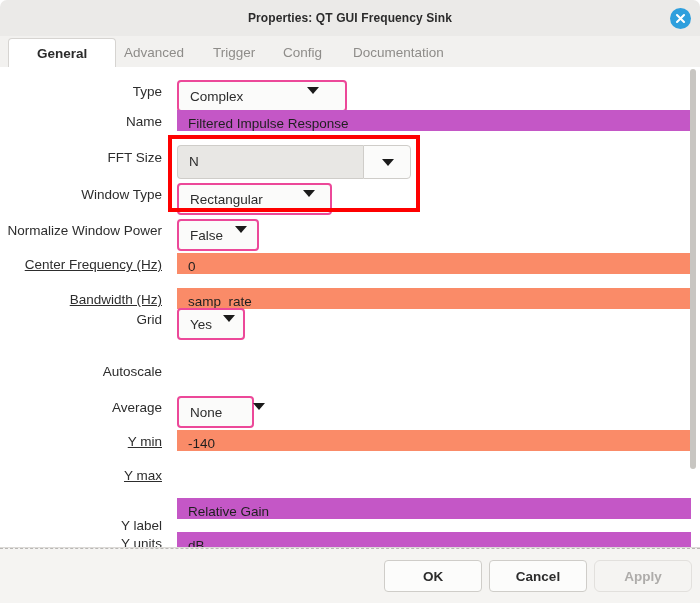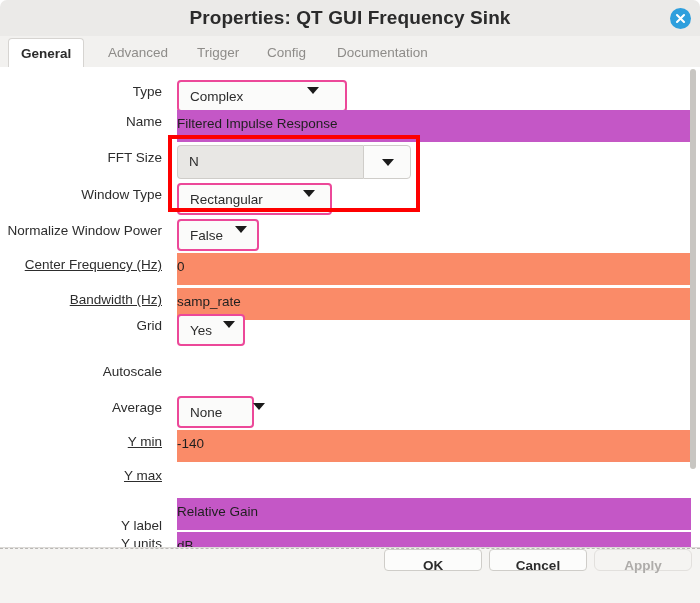--- a/index.html
+++ b/index.html
@@ -14,37 +14,37 @@
   
   .titlebar{
     position:absolute;left:0;top:0;width:700px;height:36px;
     background:#ebeae8;
     border-bottom:1px solid #d6d4d1;
     border-top-left-radius:7px;border-top-right-radius:7px;
   }
   .titlebar-text{
     position:absolute;left:0;top:0;width:700px;height:36px;
     line-height:36px;text-align:center;
-    font-size:19px;font-weight:bold;color:#2b2b2b;
+    font-size:12px;font-weight:bold;color:#2b2b2b;
     letter-spacing:.1px;
   }
   .close-btn{
     position:absolute;right:9px;top:8px;width:21px;height:21px;
     border-radius:50%;background:#2e9fdd;cursor:pointer;
   }
   .close-btn svg{position:absolute;left:4px;top:4px;}
 
   
   .tabbar{
     position:absolute;left:0;top:36px;width:700px;height:31px;
     background:#f2f1ef;border-bottom:1px solid #d6d4d1;
   }
   .tab{
     position:absolute;top:2px;height:30px;line-height:30px;
-    font-size:13.5px;color:#8e8c89;padding:0 12px;cursor:pointer;
+    font-size:13.5px;color:#8e8c89;padding:0 28px;cursor:pointer;
     box-sizing:border-box;white-space:nowrap;
   }
   .tab.active{
     background:#ffffff;color:#2b2b2b;font-weight:bold;
     border:1px solid #d6d4d1;border-bottom:1px solid #ffffff;
     border-top-left-radius:4px;border-top-right-radius:4px;
     height:31px;line-height:29px;
   }
 
   
@@ -83,22 +83,22 @@
   .ecombo .ebtn{
     position:absolute;top:0;height:34px;width:48px;
     background:#fbfbfa;border:1px solid #cfcdc9;
     border-top-right-radius:4px;border-bottom-right-radius:4px;
     box-sizing:border-box;cursor:pointer;
   }
   .ecombo .ebtn .arrow{position:absolute;left:18px;top:13px;}
 
   
   .entry{
-    position:absolute;height:32px;line-height:28px;
-    font-size:13.5px;color:#1f1f1f;
+    position:absolute;height:21px;line-height:28px;
+    font-size:13.5px;color:#1f1f1f;padding-left:11px;
     box-sizing:border-box;overflow:hidden;white-space:nowrap;cursor:text;
   }
   .entry.magenta{background:#c457c6;}
   .entry.orange{background:#fa8b68;}
 
   
   .scrollbar-track{position:absolute;right:2px;top:0;width:7px;height:480px;background:#ffffff;}
   .scrollbar-thumb{position:absolute;right:2px;top:2px;width:6px;height:400px;background:#c8c6c2;border-radius:3px;cursor:pointer;}
 
   
@@ -106,21 +106,21 @@
     position:absolute;border:4px solid #fe0000;
     box-sizing:border-box;pointer-events:none;
   }
 
   
   .footer{
     position:absolute;left:0;top:547px;width:700px;height:56px;
     background:#f5f4f2;border-top:1px solid #dcdad7;
   }
   .btn{
-    position:absolute;top:1px;height:22px;line-height:32px;
+    position:absolute;top:12px;height:32px;line-height:32px;
     background:#fcfcfb;border:1px solid #cfcdc9;border-radius:4px;
     font-size:13.5px;font-weight:bold;color:#2d2d2d;text-align:center;
     box-sizing:border-box;cursor:pointer;
   }
   .btn.disabled{color:#aeacaa;background:#f5f4f2;border-color:#e2e0dd;cursor:default;border-radius:6px;}
   .dashline{position:absolute;left:0;top:0;width:700px;border-top:1px dashed #b9b7b4;}
 </style>
 </head>
 <body>
 
@@ -187,21 +187,21 @@
     <div class="row" style="top:185px;height:32px;">
       <div class="label underline" style="top:5px;">Center Frequency (Hz)</div>
       <div class="entry orange" style="left:177px;top:1px;width:515px;">0</div>
     </div>
 
     <div class="row" style="top:220px;height:32px;">
       <div class="label underline" style="top:5px;">Bandwidth (Hz)</div>
       <div class="entry orange" style="left:177px;top:1px;width:515px;">samp_rate</div>
     </div>
 
-    <div class="row" style="top:243px;height:36px;">
+    <div class="row" style="top:237px;height:36px;">
       <div class="label" style="top:8px;">Grid</div>
       <div class="combo" style="left:177px;top:4px;width:68px;">
         <span class="ctext">Yes</span>
         <span class="carrow" style="left:44px;"><span class="arrow"></span></span>
       </div>
     </div>
 
     <div class="row" style="top:289px;height:36px;">
       <div class="label" style="top:8px;text-align:right;">Autoscale</div>
     </div>

